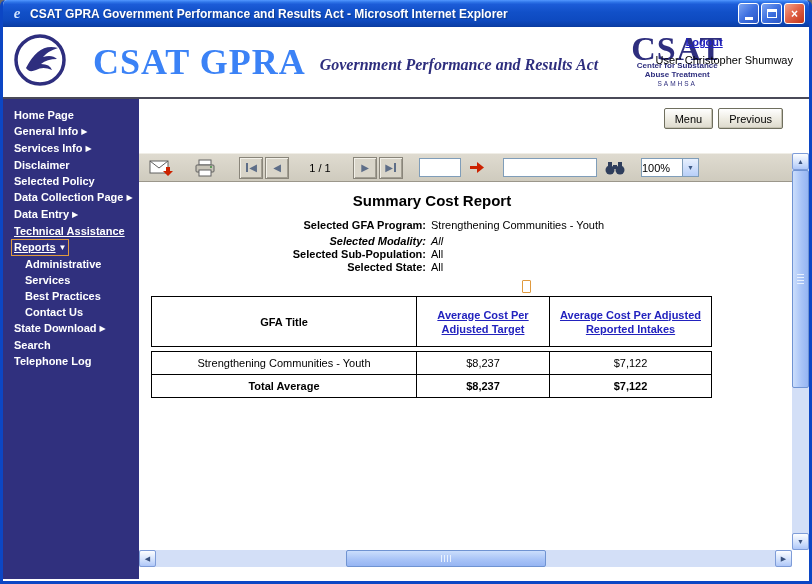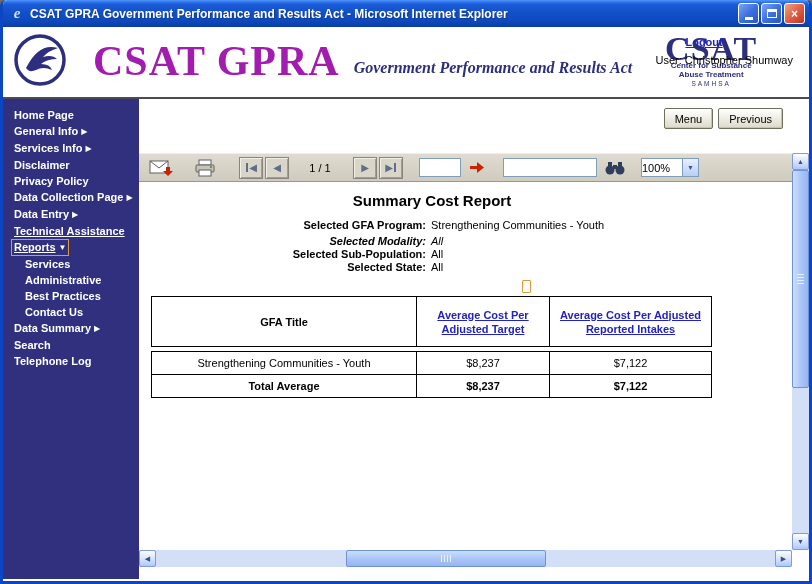--- a/index.html
+++ b/index.html
@@ -17,21 +17,21 @@
   .wbtn{width:21px;height:21px;border-radius:3px;border:1px solid #fff;display:flex;align-items:center;justify-content:center;color:#fff;font-weight:bold;font-size:12px;cursor:pointer;}
   .wbtn.min,.wbtn.max{background:linear-gradient(135deg,#7DA5F2 0%,#3E70E0 50%,#2A56C4 100%);}
   .wbtn.close{background:linear-gradient(135deg,#F2A48C 0%,#E2654A 45%,#C23418 100%);}
   .wbtn.min::after{content:"";width:8px;height:3px;background:#fff;margin-top:10px;}
   .restore-glyph{width:10px;height:9px;border:1px solid #fff;border-top:3px solid #fff;}
 
   
   .header{position:relative;height:72px;background:#fff;border-bottom:2px solid #4A4A58;display:flex;align-items:center;padding-left:10px;}
   .hhs-logo{flex:none;}
   .brand{display:flex;align-items:flex-end;margin-left:26px;}
-  .brand-main{font-family:"Liberation Serif","DejaVu Serif",serif;font-weight:bold;font-size:42px;line-height:0.95;color:#a21caf;letter-spacing:1px;}
+  .brand-main{font-family:"Liberation Serif","DejaVu Serif",serif;font-weight:bold;font-size:36px;line-height:0.95;color:#3b82f6;letter-spacing:1px;}
   .brand-sub{font-family:"Liberation Serif","DejaVu Serif",serif;font-style:italic;font-weight:bold;font-size:16px;color:#2E2E7E;margin-left:14px;padding-bottom:5px;white-space:nowrap;}
   .csat-logo{margin-left:24px;text-align:center;color:#2E2E7E;width:110px;}
   .csat-name{font-family:"Liberation Serif","DejaVu Serif",serif;font-weight:bold;font-size:34px;line-height:24px;letter-spacing:1px;}
   .csat-line{font-size:8px;line-height:9px;font-weight:bold;}
   .csat-samhsa{font-size:6.5px;letter-spacing:2px;margin-top:1px;}
   .session{position:absolute;right:16px;top:9px;font-size:11px;}
   .logout{display:inline-block;margin-left:30px;color:#2222BE;font-weight:bold;text-decoration:underline;cursor:pointer;}
   .user{margin-top:6px;font-weight:normal;color:#000;white-space:nowrap;}
 
   
@@ -150,48 +150,48 @@
         <div class="side-item">
           <span class="side-wrap"><span class="side-label">General Info</span><span class="side-arrow">▶</span></span>
         </div>
         <div class="side-item">
           <span class="side-wrap"><span class="side-label">Services Info</span><span class="side-arrow">▶</span></span>
         </div>
         <div class="side-item">
           <span class="side-wrap"><span class="side-label">Disclaimer</span></span>
         </div>
         <div class="side-item">
-          <span class="side-wrap"><span class="side-label">Privacy Policy</span></span>
+          <span class="side-wrap"><span class="side-label">Selected Policy</span></span>
         </div>
         <div class="side-item">
           <span class="side-wrap"><span class="side-label">Data Collection Page</span><span class="side-arrow">▶</span></span>
         </div>
         <div class="side-item">
           <span class="side-wrap"><span class="side-label">Data Entry</span><span class="side-arrow">▶</span></span>
         </div>
         <div class="side-item underline">
           <span class="side-wrap"><span class="side-label">Technical Assistance</span></span>
         </div>
         <div class="side-item selected">
           <span class="side-wrap"><span class="side-label">Reports</span><span class="side-arrow">▼</span></span>
         </div>
         <div class="side-item indent">
+          <span class="side-wrap"><span class="side-label">Administrative</span></span>
+        </div>
+        <div class="side-item indent">
           <span class="side-wrap"><span class="side-label">Services</span></span>
-        </div>
-        <div class="side-item indent">
-          <span class="side-wrap"><span class="side-label">Administrative</span></span>
         </div>
         <div class="side-item indent">
           <span class="side-wrap"><span class="side-label">Best Practices</span></span>
         </div>
         <div class="side-item indent">
           <span class="side-wrap"><span class="side-label">Contact Us</span></span>
         </div>
         <div class="side-item">
-          <span class="side-wrap"><span class="side-label">Data Summary</span><span class="side-arrow">▶</span></span>
+          <span class="side-wrap"><span class="side-label">State Download</span><span class="side-arrow">▶</span></span>
         </div>
         <div class="side-item">
           <span class="side-wrap"><span class="side-label">Search</span></span>
         </div>
         <div class="side-item">
           <span class="side-wrap"><span class="side-label">Telephone Log</span></span>
         </div>
       </div>
 
     <div class="main">

